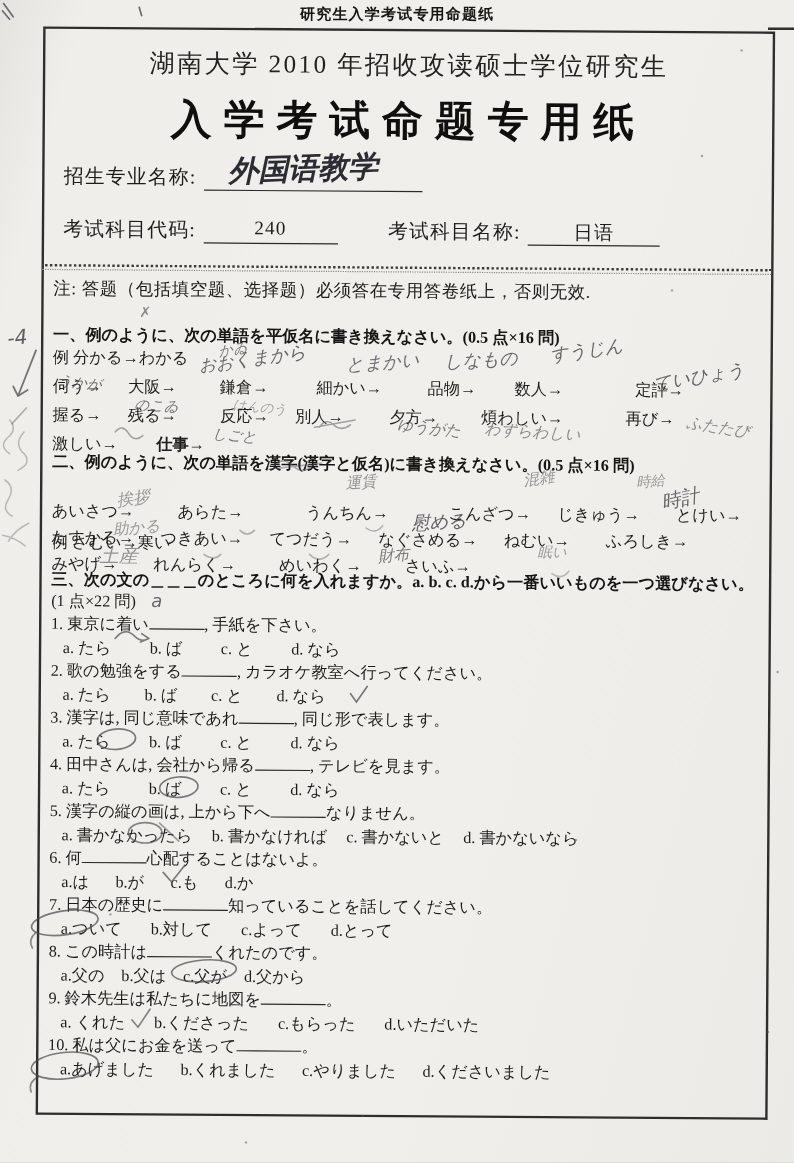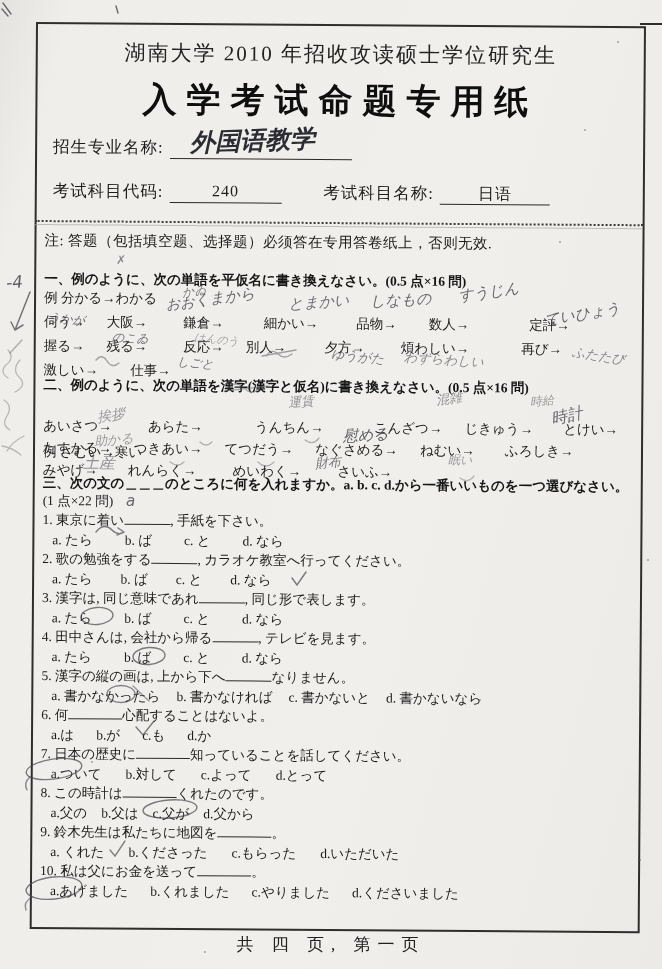--- a/index.html
+++ b/index.html
@@ -63,20 +63,21 @@
     color:#44444d;white-space:nowrap;pointer-events:none;
   }
   .hw.pen{color:#2c2c35;font-weight:bold;}
   svg.marks{position:absolute;left:0;top:0;z-index:5;pointer-events:none;}
 </style>
 </head>
 <body>
 
 <div class="page">
 
+  <div class="top-note">研究生入学考试专用命题纸</div>
 
   <div class="sheet">
     <div class="uni-line">湖南大学 2010 年招收攻读硕士学位研究生</div>
     <div class="big-title">入学考试命题专用纸</div>
 
     <div class="form-row" style="top:112px;">
       <span class="lbl">招生专业名称:</span>
       <span class="uline" style="width:182px;margin-left:6px;"></span>
     </div>
 
@@ -108,21 +109,21 @@
         <span>握る→</span>
         <span>残る→</span>
         <span style="margin-left:14px;">反応→</span>
         <span>別人→</span>
         <span style="margin-left:16px;text-align:center;">夕方→</span>
         <span style="margin-left:14px;">煩わしい→</span>
         <span style="margin-left:30px;">再び→</span>
       </div>
       <div class="wrow">
         <span>激しい→</span>
-        <span style="margin-left:10px;">仕事→</span>
+        <span style="margin-left:10px;font-weight:bold;">仕事→</span>
       </div>
     </div>
 
     <div class="s-head" style="top:352px;">二、例のように、次の単語を漢字(漢字と仮名)に書き換えなさい。(0.5 点×16 問)</div>
     <div class="s-example" style="top:371px;margin-top:48px;">例 さむい→寒い</div>
     <div class="wrows s2" style="top:391px;">
       <div class="wrow">
         <span>あいさつ→</span>
         <span style="margin-left:14px;">あらた→</span>
         <span style="margin-left:30px;">うんちん→</span>
@@ -247,21 +248,20 @@
             <span>a.あげました</span>
             <span>b.くれました</span>
             <span>c.やりました</span>
             <span>d.くださいました</span>
           </div>
       </div>
 
     </div>
   </div>
 
-  <div class="footer">共 四 页, 第一页</div>
 
   <span class="hw pen" style="left:190px;top:124px;font-size:25px;transform:rotate(-2deg);">外国语教学</span>
   <span class="hw" style="left:6px;top:272px;font-size:17px;transform:rotate(-6deg);opacity:.85;">-4</span>
   <span class="hw" style="left:116px;top:253px;font-size:12px;opacity:.6;">✗</span>
   <span class="hw" style="left:182px;top:283px;font-size:12px;transform:rotate(-10deg);opacity:.7;">かゐ</span>
   <span class="hw" style="left:48px;top:311px;font-size:12px;transform:rotate(6deg);opacity:.75;">うかが</span>
   <span class="hw" style="left:166px;top:295px;font-size:14px;transform:rotate(-5deg);opacity:.8;">おお</span>
   <span class="hw" style="left:194px;top:288px;font-size:15px;transform:rotate(-7deg);opacity:.8;">くまから</span>
   <span class="hw" style="left:288px;top:293px;font-size:15px;transform:rotate(-4deg);opacity:.75;">とまかい</span>
   <span class="hw" style="left:370px;top:291px;font-size:15px;transform:rotate(-3deg);opacity:.8;">しなもの</span>

